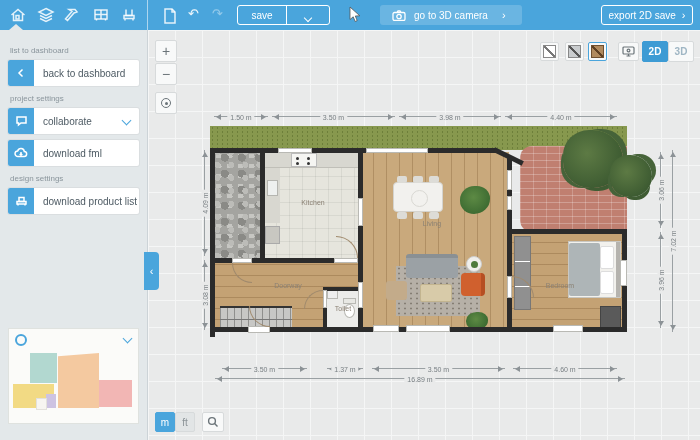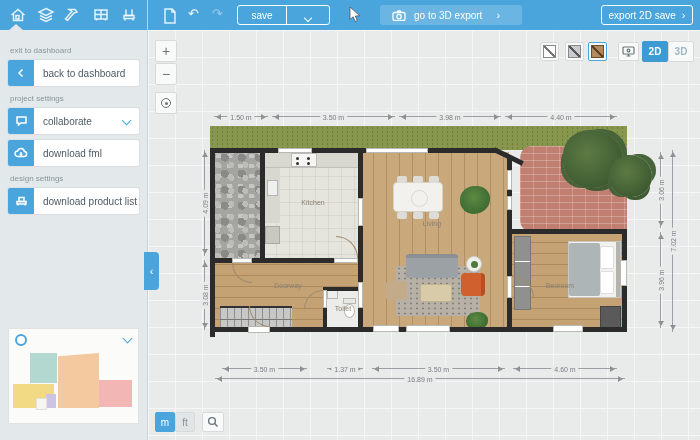--- a/index.html
+++ b/index.html
@@ -117,38 +117,38 @@
     </div>
 
     <div id="go3d">
       <span style="margin:0 8px 0 12px;display:flex;">
           <svg width="14" height="11" viewBox="0 0 14 11" style="stroke:#fff;fill:none;stroke-width:1.3;">
             <rect x="1" y="2.5" width="12" height="8" rx="1.5"></rect>
             <circle cx="7" cy="6.5" r="2.2"></circle>
             <path d="M5 2.5 6 1h2l1 1.5"></path>
           </svg>
         </span>
-      <span>go to 3D export</span>
+      <span>go to 3D camera</span>
       <span class="chevr" style="margin-left:14px;">›</span>
     </div>
 
     <div class="tbtn" style="left:601px;width:92px;justify-content:center;">
       <span>export 2D save</span>
       <span class="chevr" style="margin-left:6px;">›</span>
     </div>
 
     <svg style="position:absolute;left:349px;top:6px;z-index:50;" width="12" height="17" viewBox="0 0 12 17">
         <path d="M1 1 L1 13.5 L4.2 10.8 L6.2 15.5 L8.2 14.6 L6.3 10 L10.8 9.8 Z" fill="#fff" stroke="#555" stroke-width="0.8"></path>
       </svg>
   </div>
 
   <div id="notch"></div>
 
   <div id="sidebar">
-    <div class="sec">exit to dashboard</div>
+    <div class="sec">list to dashboard</div>
     <div class="sbtn">
       <span class="ic">
           <svg width="10" height="10" viewBox="0 0 10 10">
             <path d="M6.5 1.5 3 5l3.5 3.5"></path>
           </svg>
         </span>
       <span class="lbl">back to dashboard</span>
     </div>
 
     <div class="sec">project settings</div>

